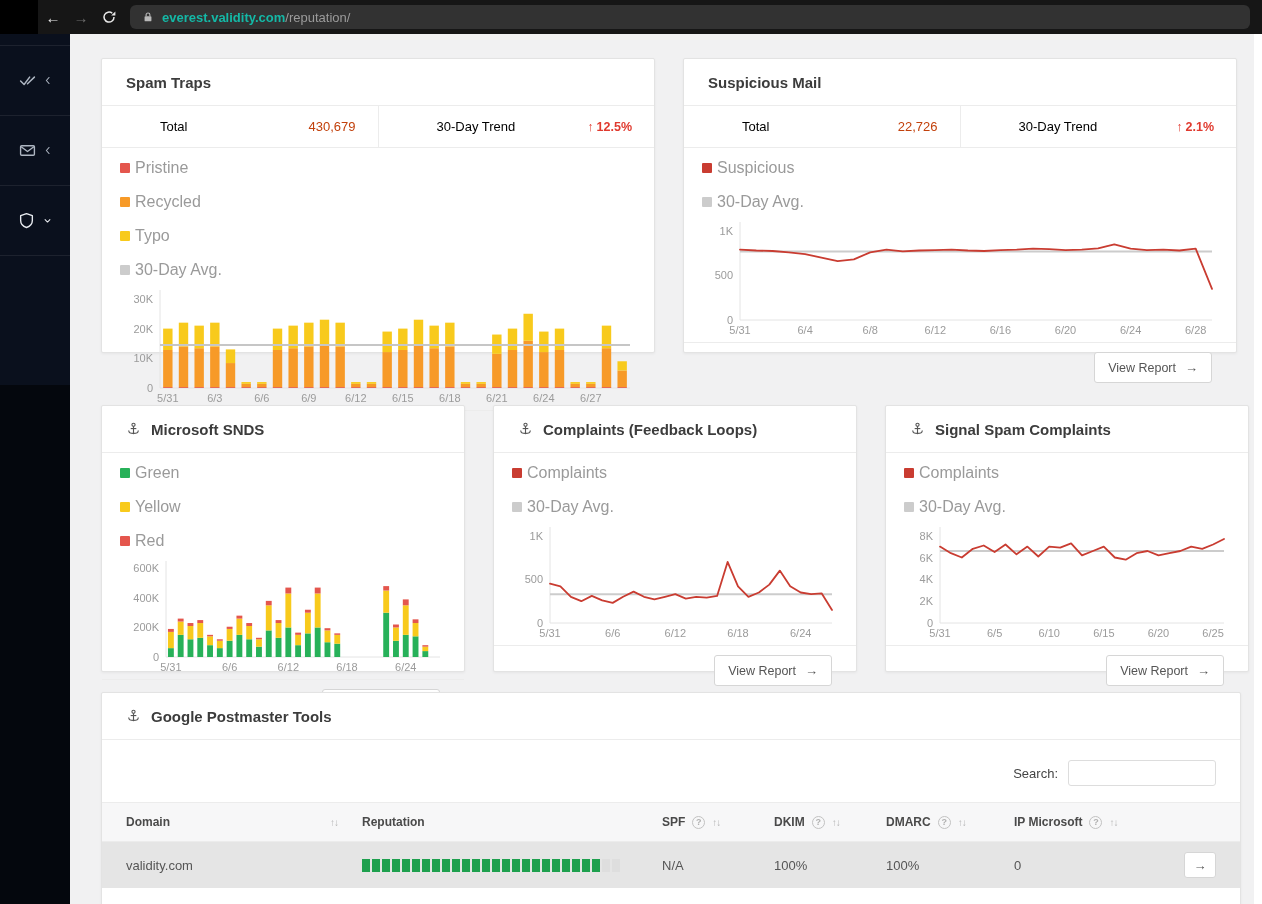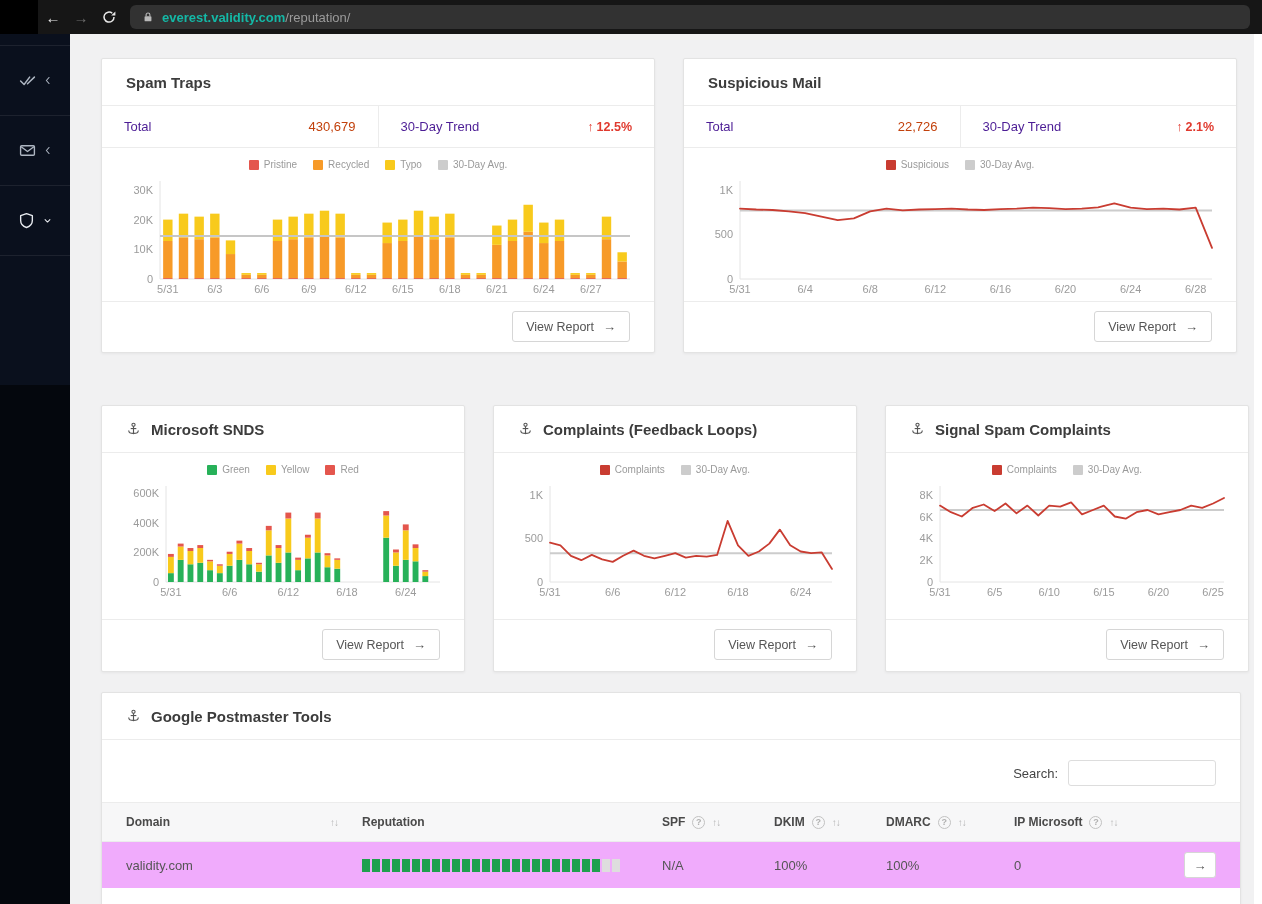--- a/index.html
+++ b/index.html
@@ -32,40 +32,40 @@
   .card.half { flex:1; height:295px; }
   .card.third { flex:1; height:267px; }
   .card.full { height:300px; }
 
   .card-header { display:flex; align-items:center; gap:10px; padding:0 24px; height:47px; border-bottom:1px solid #ececec; font-size:15px; color:#3c3c3c; flex-shrink:0;font-weight:bold; }
   .hdr-icon { flex-shrink:0; }
 
   .stats-row { display:flex; height:42px; border-bottom:1px solid #ececec; flex-shrink:0; }
   .stat { flex:1; display:flex; align-items:center; justify-content:space-between; padding:0 22px; font-size:13px; }
   .stat + .stat { border-left:1px solid #ececec; }
-  .stat-label { color:#4c1d95; }
+  .stat-label { color:#000000;margin-left:36px; }
   .stat-value { color:#c2410c; }
   .trend { color:#e03a2f; display:flex; align-items:center; gap:3px; font-weight:bold; font-size:12.5px; }
 
   .chart-wrap { padding:4px 18px 0 18px; flex:1; }
-  .legend { display:flex; justify-content:center; gap:16px; font-size:10px; color:#9a9a9a; padding:7px 0 5px; }
+  .legend { display:flex; justify-content:center; gap:16px; font-size:16px; color:#9a9a9a; padding:7px 0 5px;flex-direction:column; }
   .legend-item { display:flex; align-items:center; gap:5px; }
   .legend-swatch { width:10px; height:10px; border-radius:1px; display:inline-block; }
   svg text.tick { fill:#9b9b9b; font-size:11px; font-family:"Liberation Sans", sans-serif; }
 
   .card-footer { display:flex; justify-content:flex-end; padding:9px 24px 11px; border-top:1px solid #ececec; flex-shrink:0; }
   .btn { display:flex; align-items:center; gap:9px; border:1px solid #d6d6d6; border-radius:3px; background:#fff; padding:7px 13px; font-size:12.5px; color:#555; cursor:pointer; font-family:inherit; }
   .btn-arrow { font-size:13px; }
 
   
   .search-row { display:flex; justify-content:flex-end; align-items:center; gap:10px; padding:20px 24px 16px; font-size:13px; color:#444; }
   .search-input { width:148px; height:26px; border:1px solid #ddd; border-radius:3px; font-family:inherit; padding:0 8px; font-size:12px; }
 
   .tbl-header { display:flex; align-items:center; height:40px; background:#f7f7f8; border-top:1px solid #ececec; border-bottom:1px solid #ececec; font-size:12px; font-weight:bold; color:#4a4a4a; flex-shrink:0; }
-  .tbl-row { display:flex; align-items:center; height:46px; font-size:13px; color:#555; background:#f0abfc; flex-shrink:0; }
+  .tbl-row { display:flex; align-items:center; height:46px; font-size:13px; color:#555; background:#e5e5e5; flex-shrink:0; }
   .col { padding:0 12px; display:flex; align-items:center; gap:7px; }
   .col-domain { width:248px; padding-left:24px; }
   .th.col-domain { justify-content:space-between; }
   .col-rep { width:300px; }
   .col-spf { width:112px; }
   .col-dkim { width:112px; }
   .col-dmarc { width:128px; }
   .col-ip { width:170px; }
   .col-action { flex:1; justify-content:flex-end; padding-right:24px; }
   .sort { color:#b5b5b5; font-size:10px; letter-spacing:-1px; cursor:pointer; }

